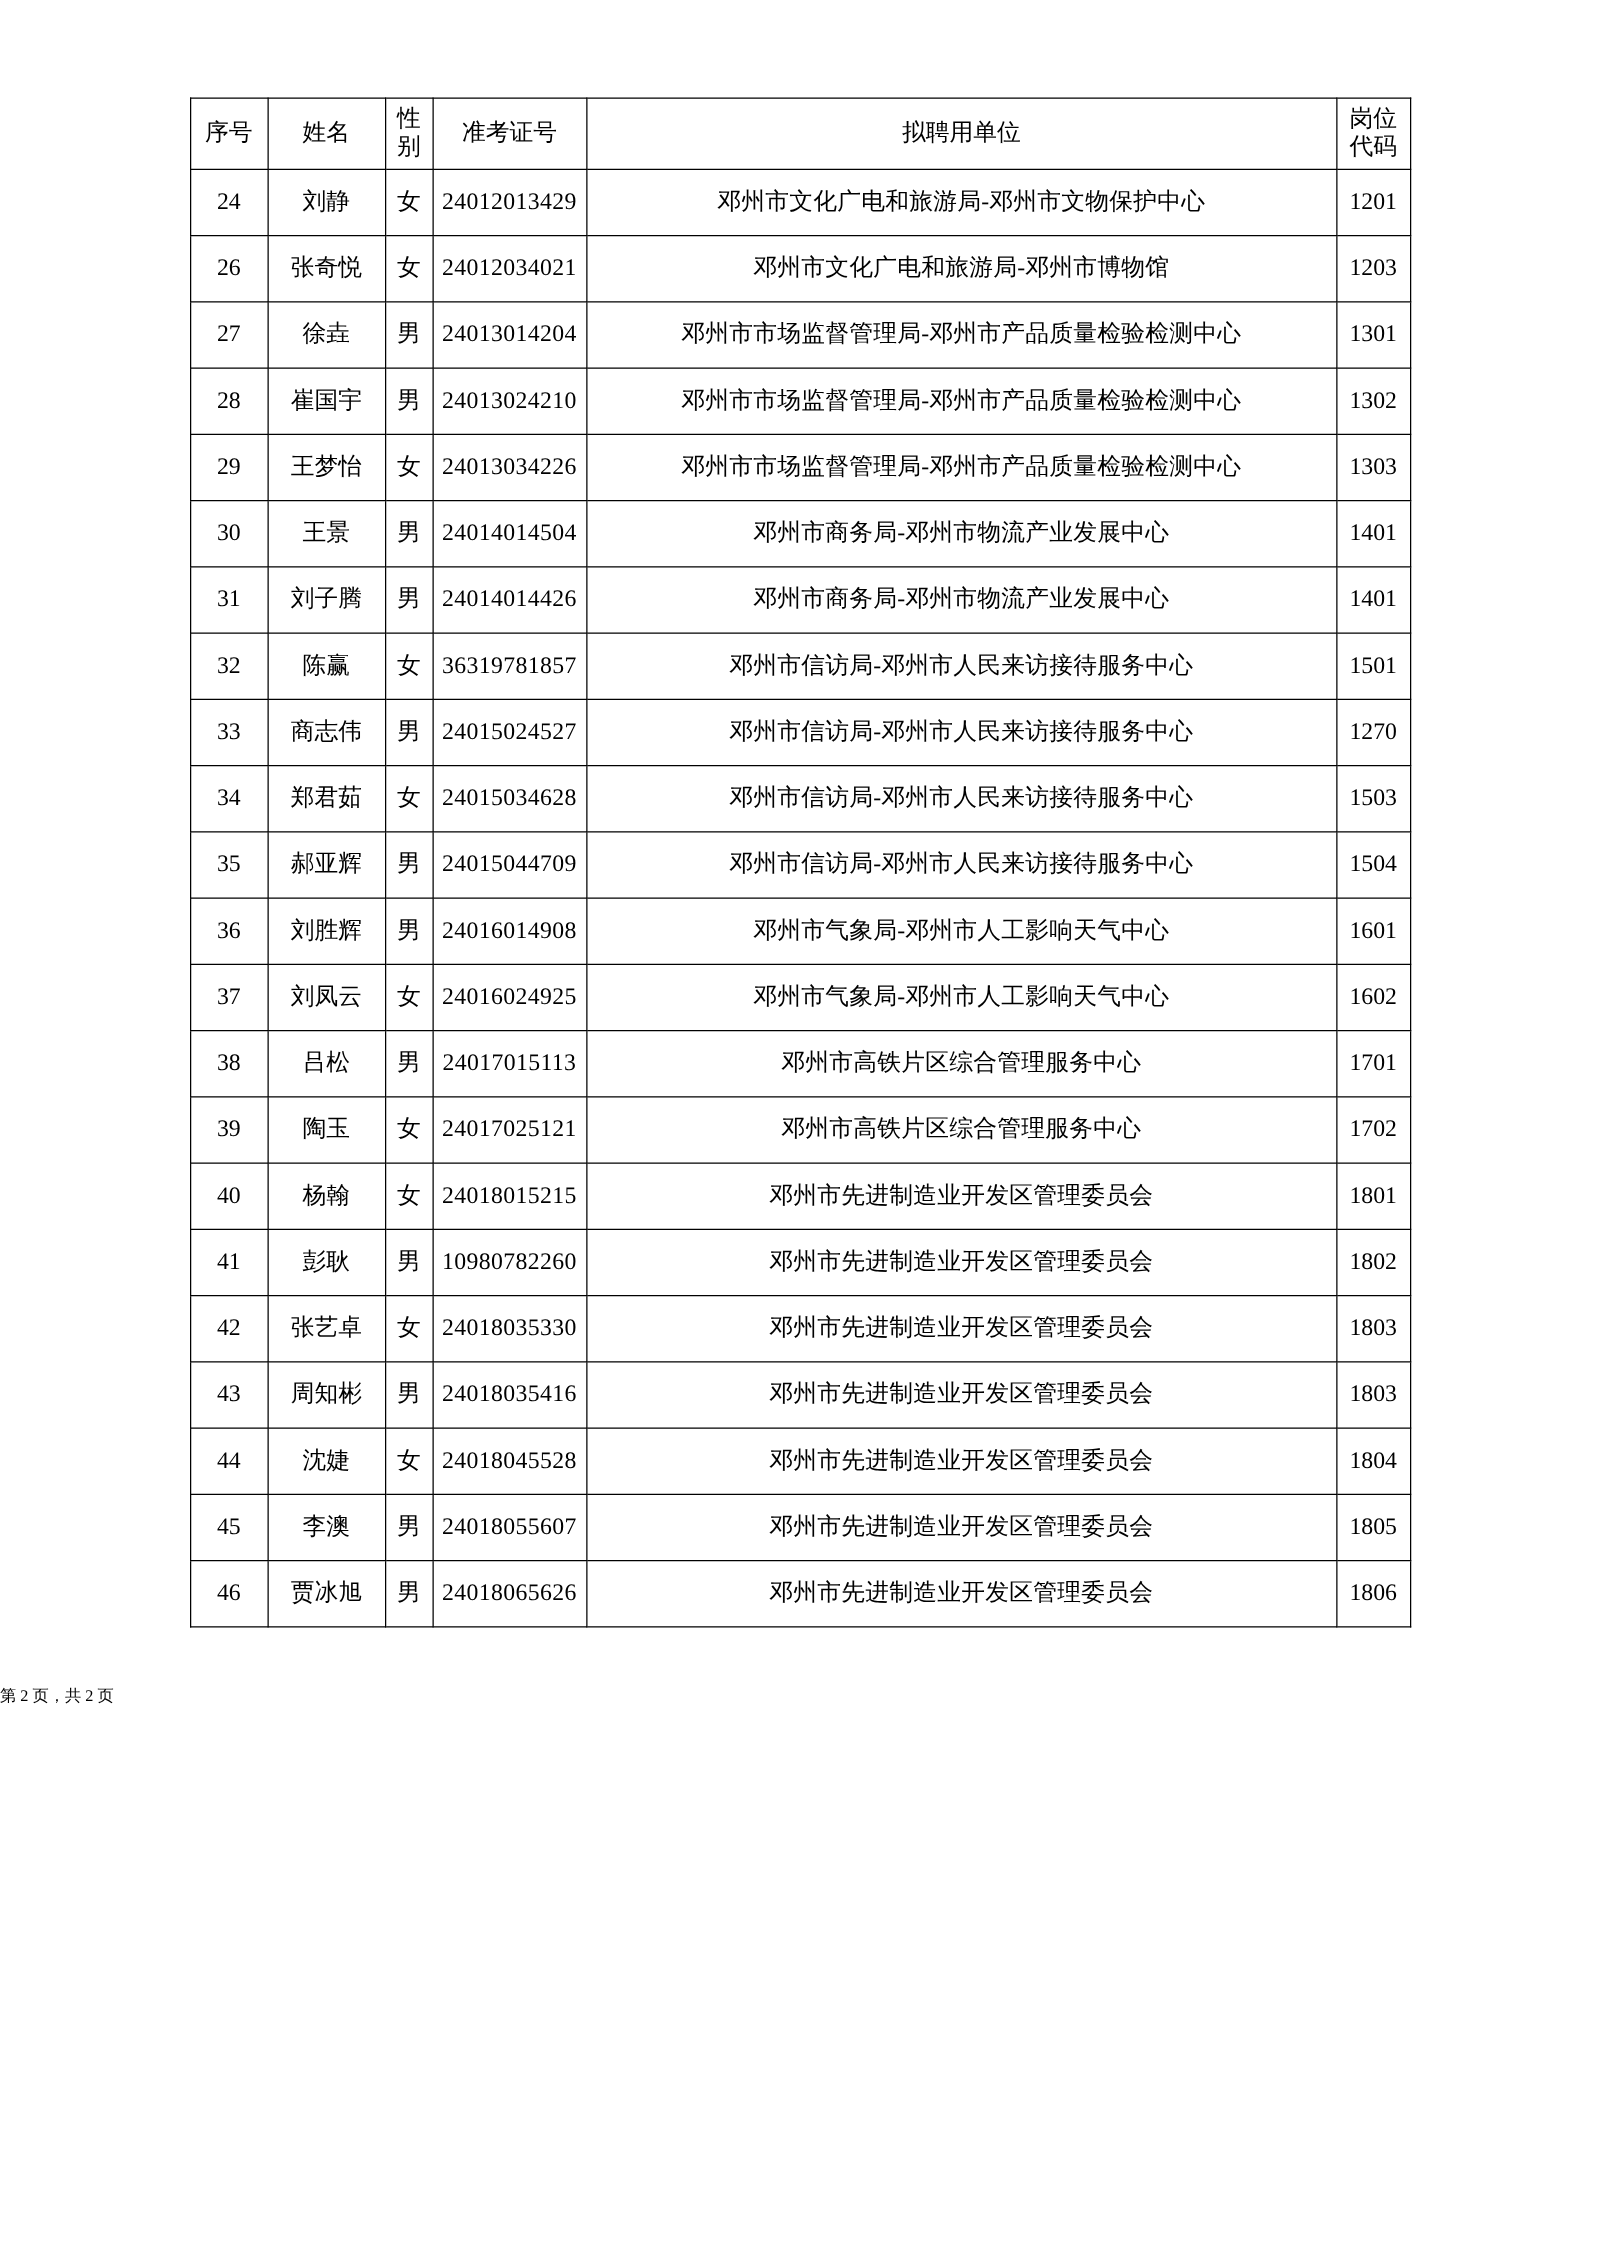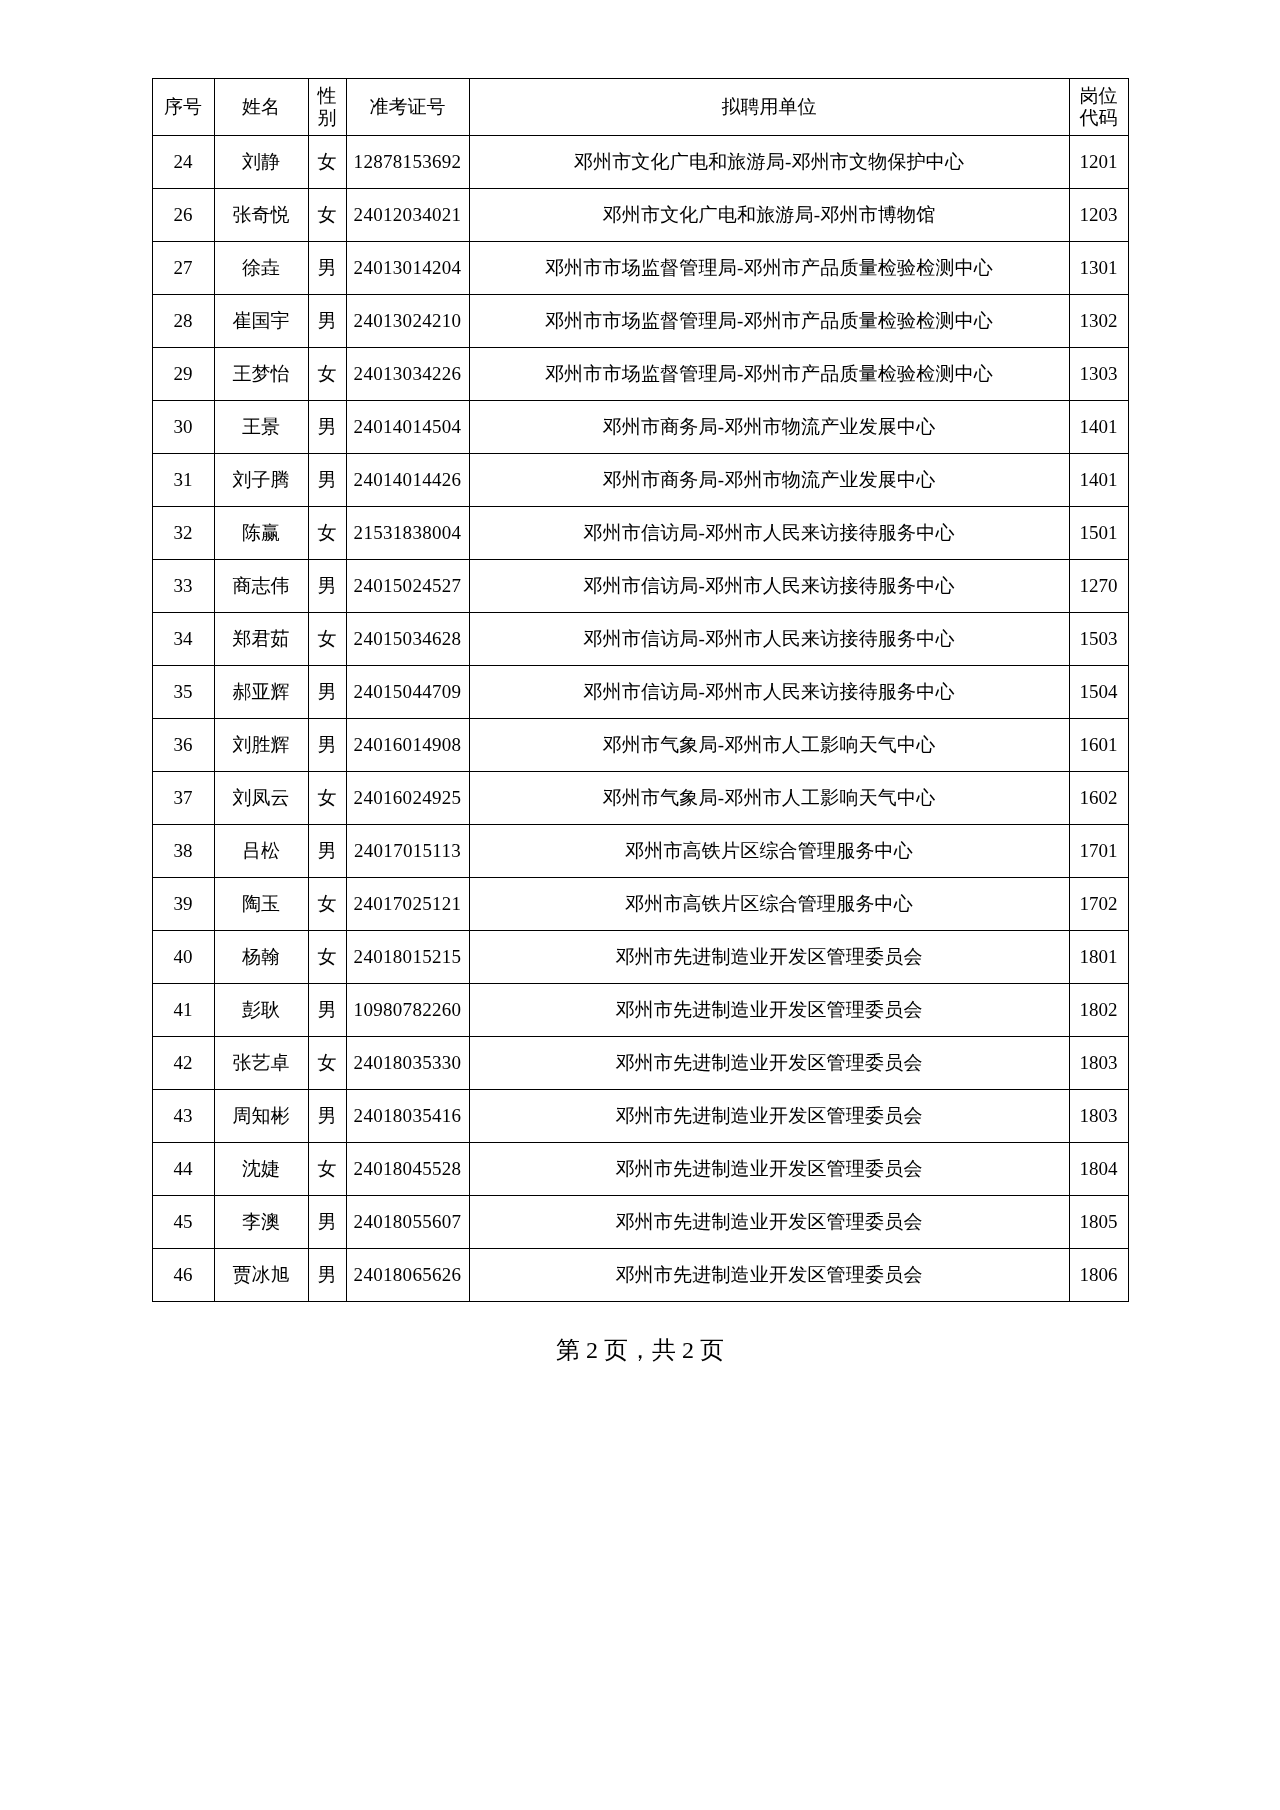--- a/index.html
+++ b/index.html
@@ -59,22 +59,22 @@
   }
   .cell-ticket {
     font-size: 19px;
     letter-spacing: 0.3px;
   }
   .footer {
     position: absolute;
     left: 0;
     right: 0;
     bottom: 248px;
-    text-align: center;
-    font-size: 24px;
+    text-align: left;
+    font-size: 13px;
     font-family: "Liberation Serif", "DejaVu Serif", serif;
   }
 </style>
 </head>
 <body>
 
 <div class="page">
 
   <table class="roster">
     <colgroup>
@@ -99,21 +99,21 @@
           <span class="hdr-two-line">岗位</span>
           <span class="hdr-two-line">代码</span>
         </th>
       </tr>
     </thead>
     <tbody id="roster-body">
         <tr>
           <td>24</td>
           <td>刘静</td>
           <td>女</td>
-          <td class="cell-ticket">12878153692</td>
+          <td class="cell-ticket">24012013429</td>
           <td class="cell-unit">邓州市文化广电和旅游局-邓州市文物保护中心</td>
           <td>1201</td>
         </tr>
         <tr>
           <td>26</td>
           <td>张奇悦</td>
           <td>女</td>
           <td class="cell-ticket">24012034021</td>
           <td class="cell-unit">邓州市文化广电和旅游局-邓州市博物馆</td>
           <td>1203</td>
@@ -155,21 +155,21 @@
           <td>刘子腾</td>
           <td>男</td>
           <td class="cell-ticket">24014014426</td>
           <td class="cell-unit">邓州市商务局-邓州市物流产业发展中心</td>
           <td>1401</td>
         </tr>
         <tr>
           <td>32</td>
           <td>陈赢</td>
           <td>女</td>
-          <td class="cell-ticket">21531838004</td>
+          <td class="cell-ticket">36319781857</td>
           <td class="cell-unit">邓州市信访局-邓州市人民来访接待服务中心</td>
           <td>1501</td>
         </tr>
         <tr>
           <td>33</td>
           <td>商志伟</td>
           <td>男</td>
           <td class="cell-ticket">24015024527</td>
           <td class="cell-unit">邓州市信访局-邓州市人民来访接待服务中心</td>
           <td>1270</td>

